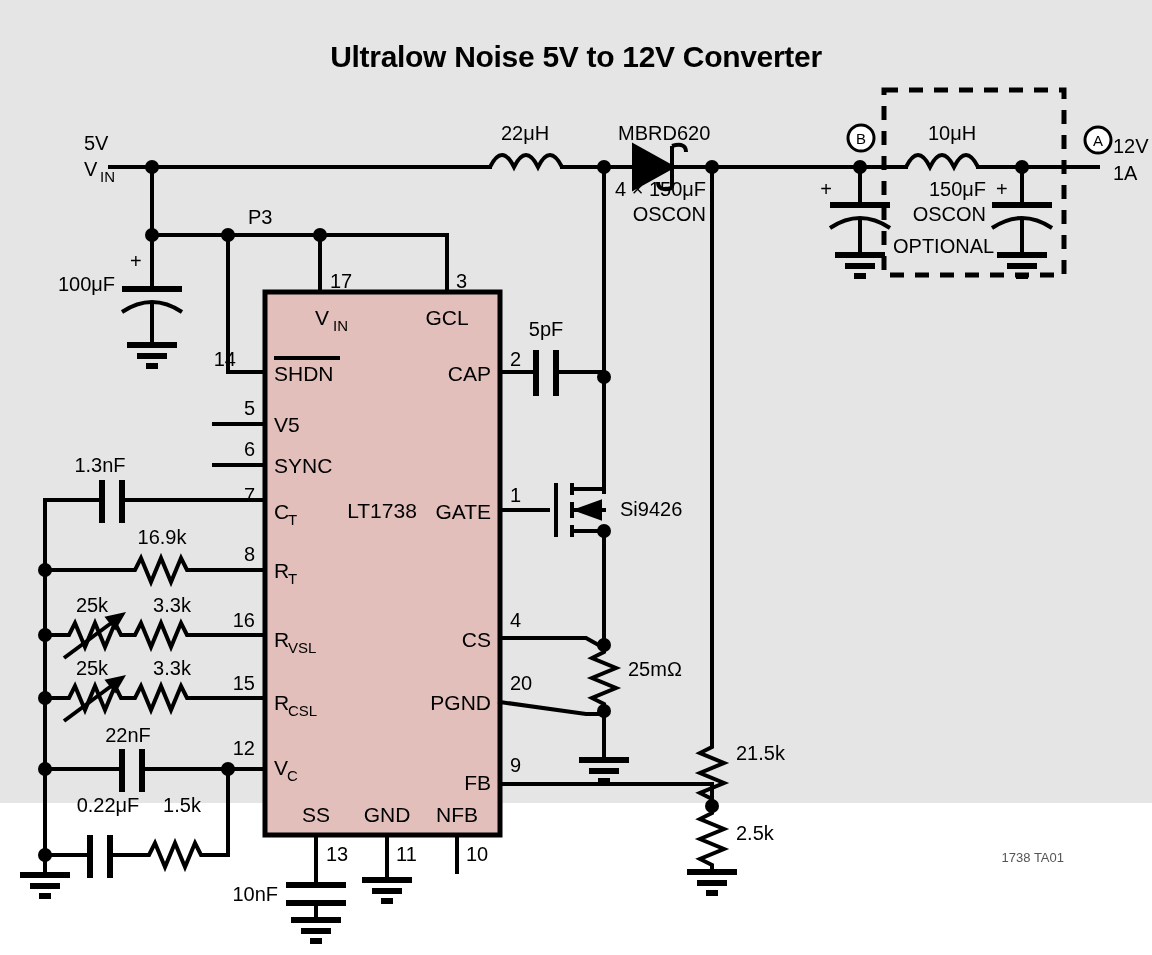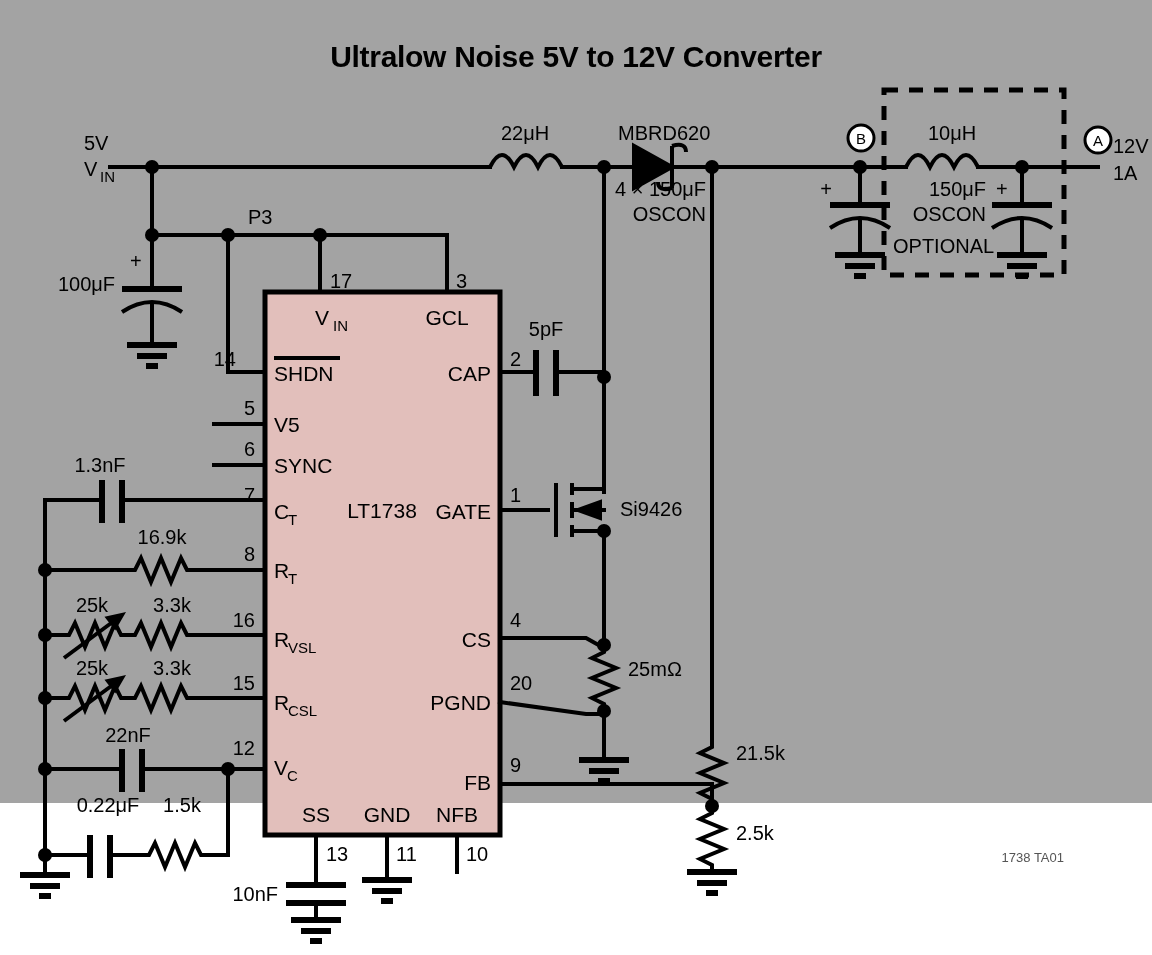--- a/index.html
+++ b/index.html
@@ -1,17 +1,17 @@
 <!DOCTYPE html>
 <html><head>
 <meta charset="utf-8">
 <style>
   html,body{margin:0;padding:0;background:#ffffff;}
   body{width:1152px;height:955px;font-family:"Liberation Sans",sans-serif;overflow:hidden;}
-  #sheet{position:relative;width:1152px;height:803px;background:#a3a3a3;text-align:center;}
+  #sheet{position:relative;width:1152px;height:803px;background:#e5e5e5;text-align:center;}
   svg{display:block;}
   .wire{stroke:#000;stroke-width:4;fill:none;stroke-linecap:square;}
   .pinstub{stroke:#000;stroke-width:4;fill:none;}
   .dash{stroke:#000;stroke-width:5;fill:none;stroke-dasharray:14 11;}
   .icbody{fill:#e2bfbb;stroke:#000;stroke-width:5;}
   .sym{stroke:#000;stroke-width:4;fill:none;stroke-linecap:butt;stroke-linejoin:miter;}
   .symf{stroke:#000;stroke-width:4;fill:#000;}
   .plate{stroke:#000;stroke-width:6;fill:none;stroke-linecap:butt;}
   .dot{fill:#000;}
   text{font-family:"Liberation Sans",sans-serif;fill:#000;}

